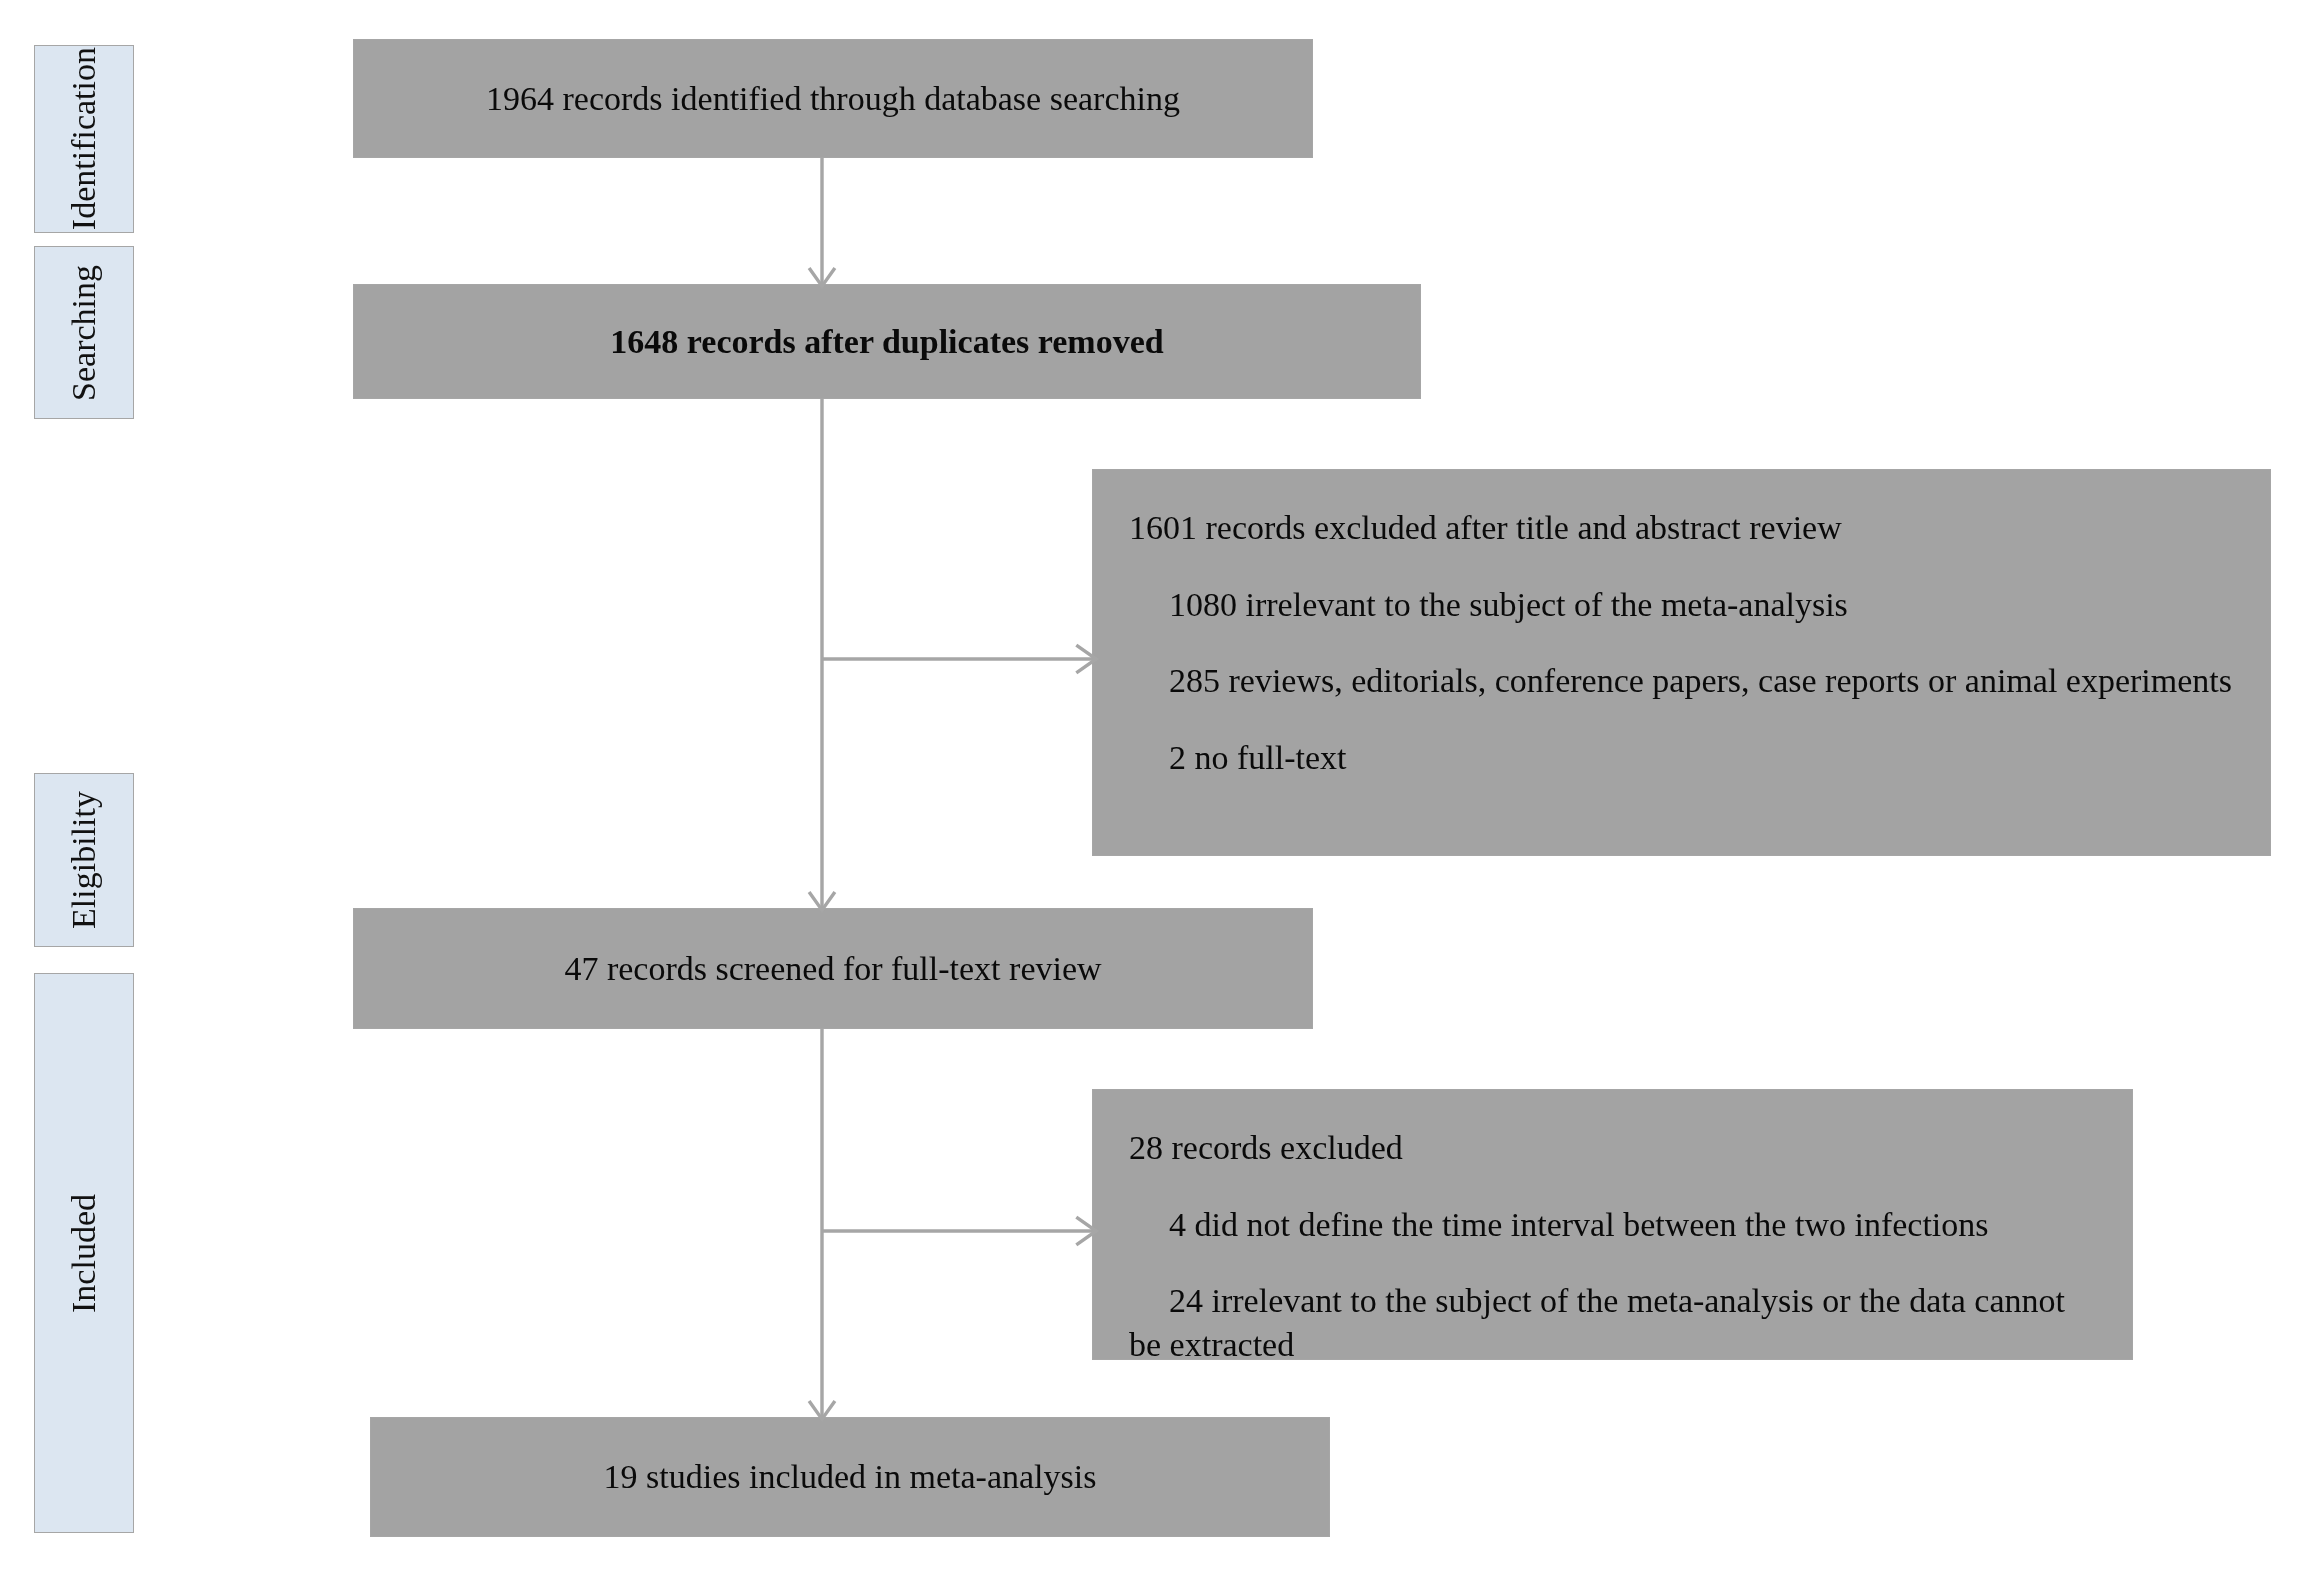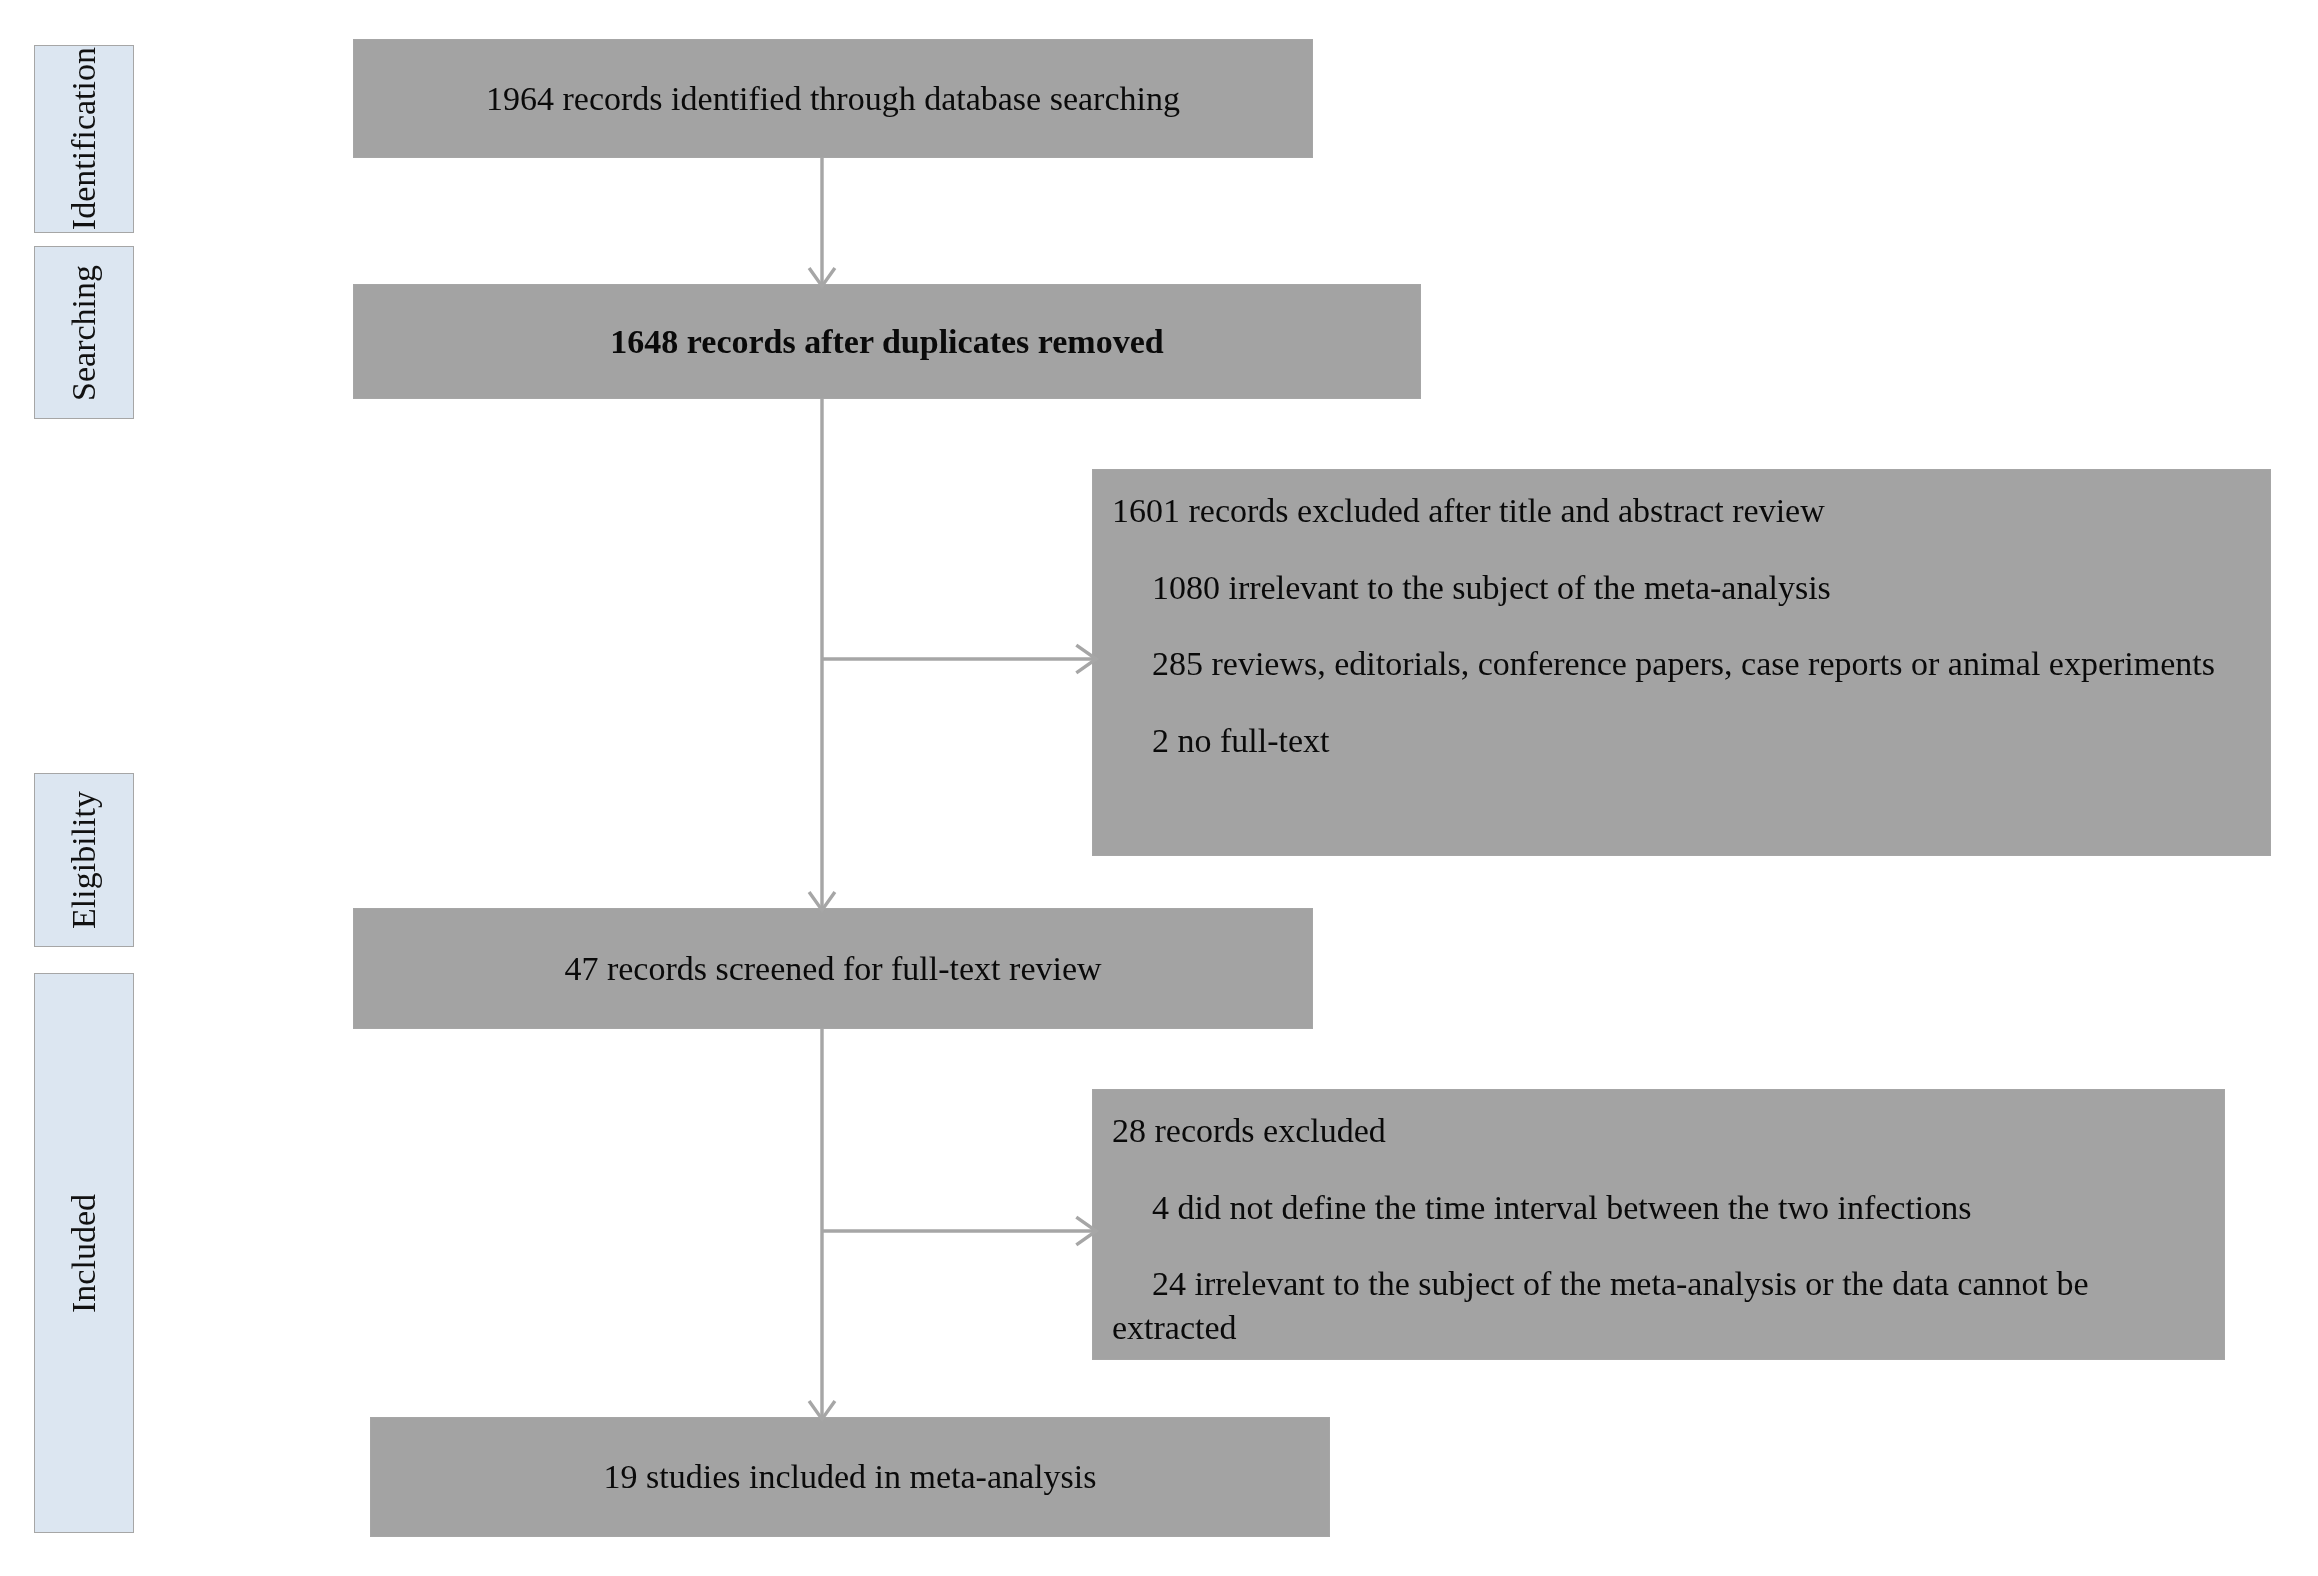--- a/index.html
+++ b/index.html
@@ -56,37 +56,37 @@
     display: flex;
     align-items: center;
     justify-content: center;
     text-align: center;
   }
   .flow-box.left-text {
     padding: 19px 15.5px 15.5px 19px;
     text-align: left;
   }
   .flow-box p {
-    margin: 0;
+    margin: 17px;
   }
   .flow-box p.gap {
     margin-top: 33px;
   }
   .flow-box p .indent {
     display: inline-block;
     width: 40px;
   }
 
   #box-identified   { left: 353px; top: 39px;   width: 960px; height: 119px; }
   #box-duplicates   { left: 353px; top: 284px;  width: 1068px; height: 115px; font-weight: bold; }
   #box-screened     { left: 353px; top: 908px; width: 960px; height: 121px; }
   #box-included     { left: 370px; top: 1417px; width: 960px; height: 120px; }
 
   #box-excluded-1   { left: 1092px; top: 469px;  width: 1179px; height: 387px; }
-  #box-excluded-2   { left: 1092px; top: 1089px; width: 1133px; height: 271px; }
+  #box-excluded-2   { left: 1092px; top: 1089px; width: 1041px; height: 271px; }
 
   
   .connector {
     position: absolute;
   }
   .connector svg {
     display: block;
     overflow: visible;
   }
   #arrow-v1 { left: 796px; top: 158px;  width: 52px; height: 129px; }

